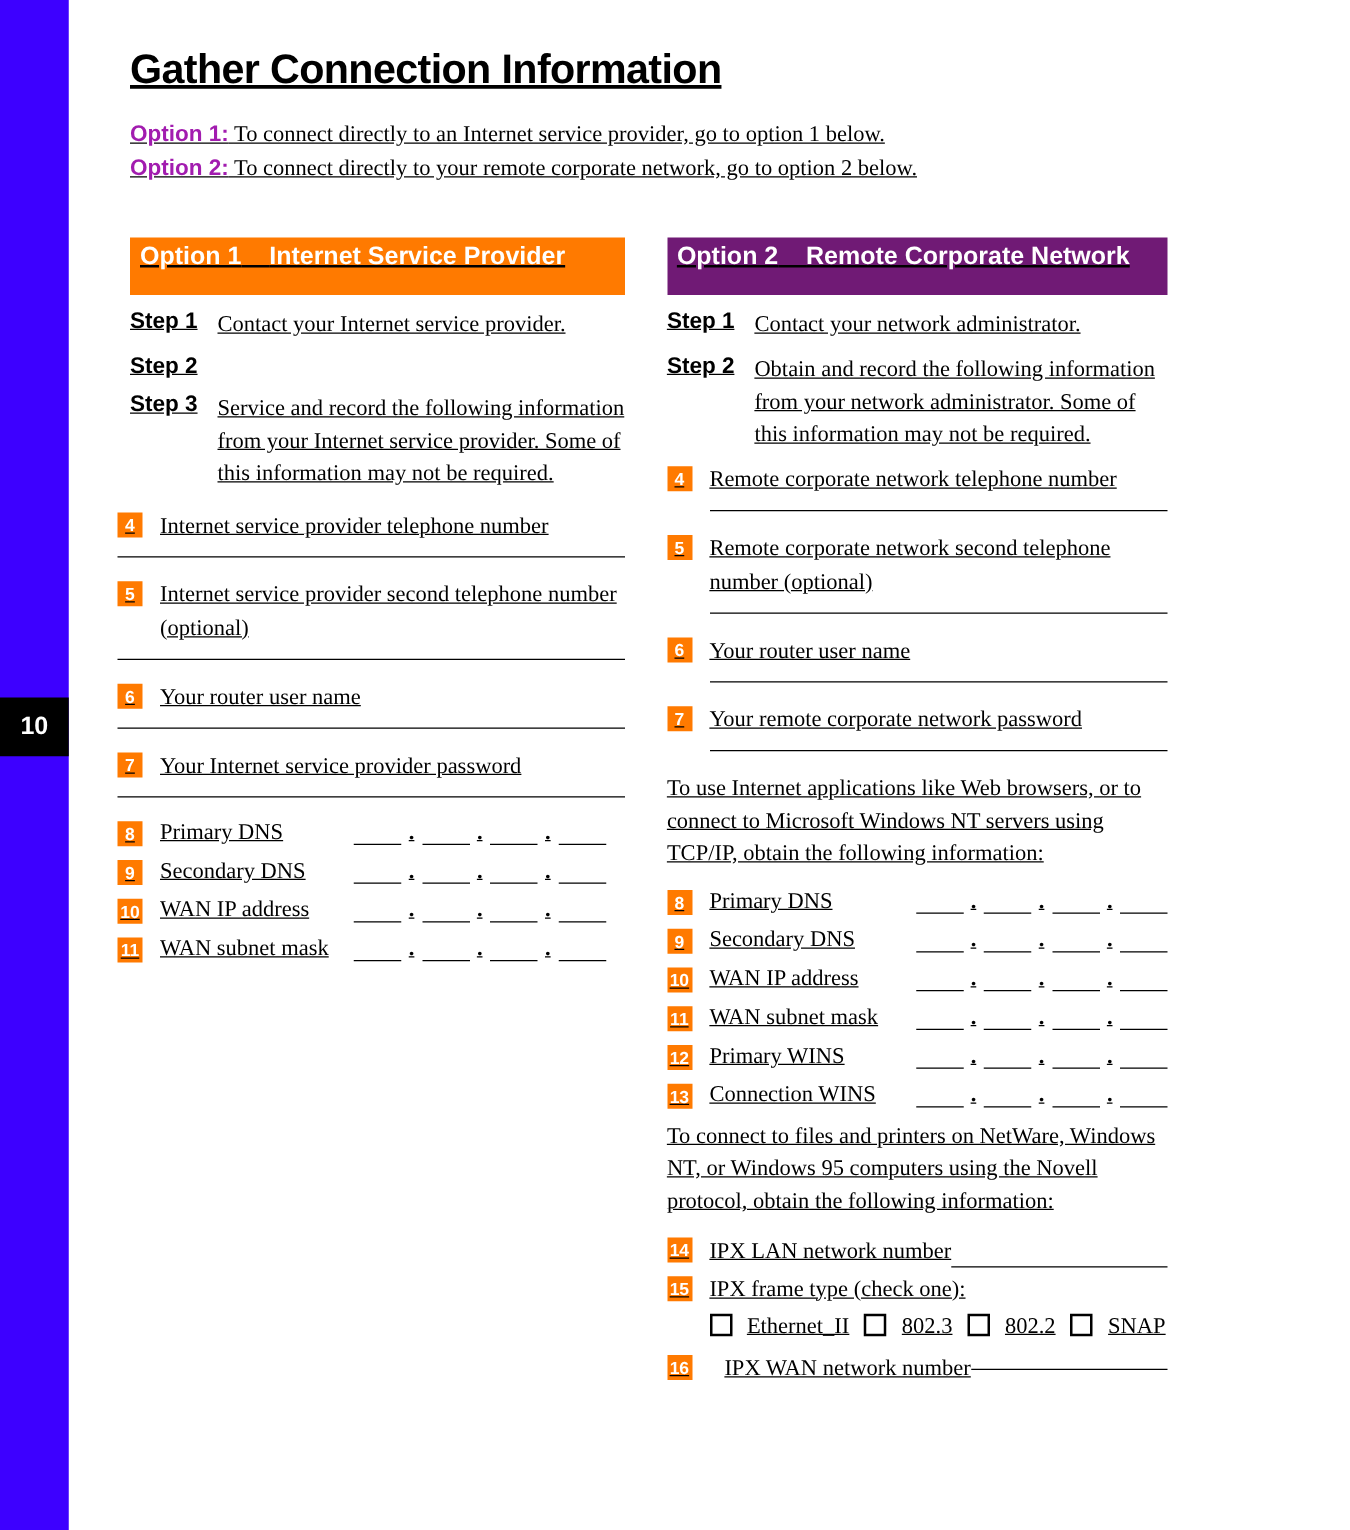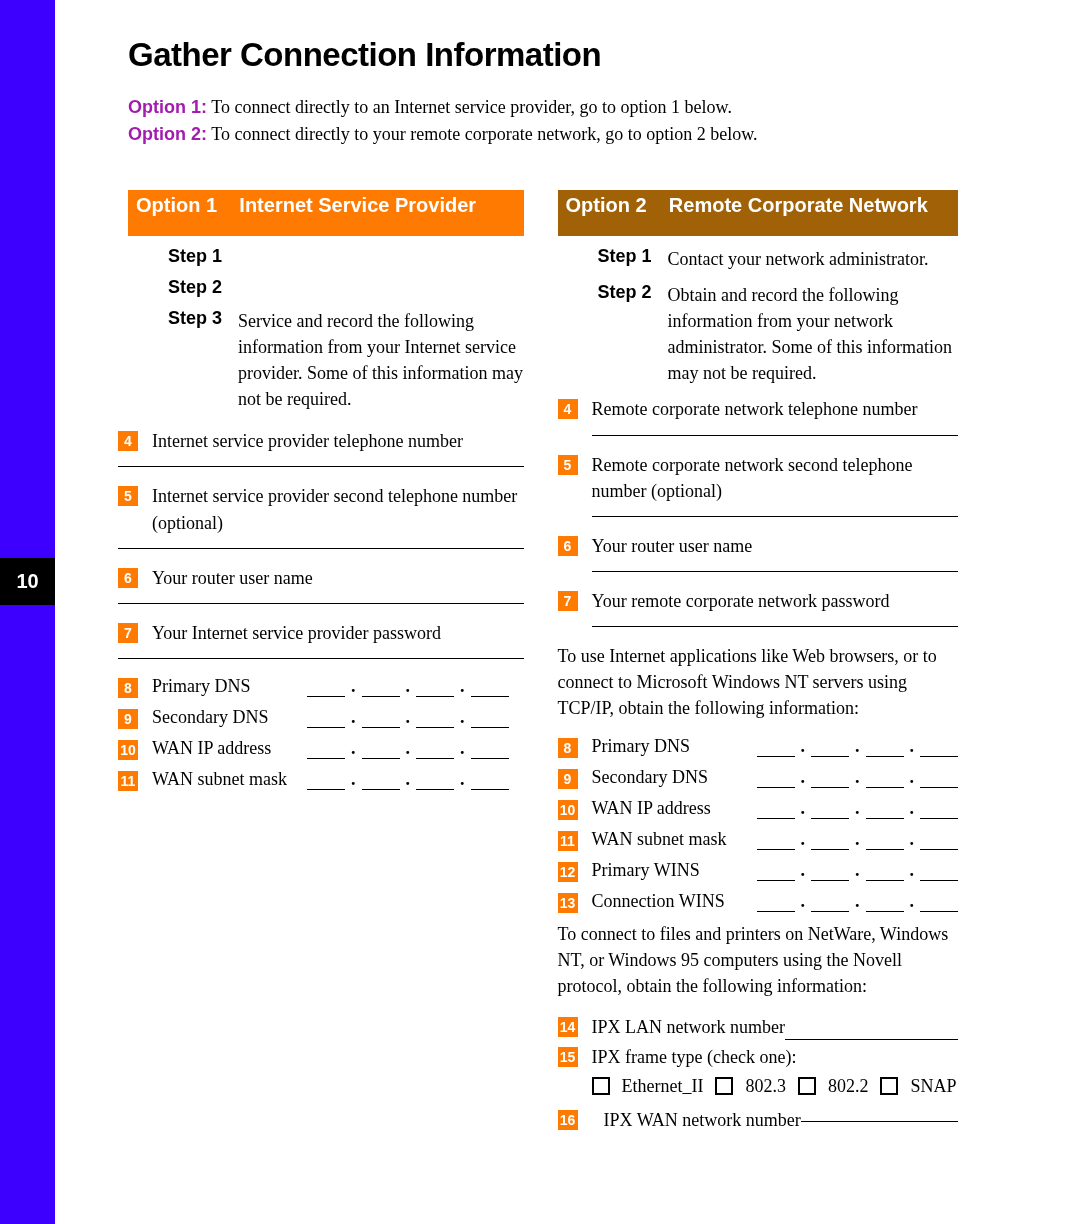--- a/index.html
+++ b/index.html
@@ -28,23 +28,24 @@
     background: #000;
     color: #fff;
     font-family: Arial, Helvetica, sans-serif;
     font-weight: bold;
     text-align: center;
     font-size: 20px;
     padding: 12px 0;
   }
   .content {
     position: absolute;
-    left: 128px;
+    left: 104px;
     top: 36px;
     width: 830px;
+    text-decoration: underline;
   }
   h1 {
     font-family: Arial, Helvetica, sans-serif;
     font-weight: 800;
     font-size: 33px;
     letter-spacing: -0.5px;
     margin: 0 0 20px 0;
   }
   .intro-line .opt-label {
     font-family: Arial, Helvetica, sans-serif;
@@ -65,31 +66,30 @@
   }
   .col-header {
     font-family: Arial, Helvetica, sans-serif;
     font-weight: bold;
     font-size: 20px;
     color: #fff;
     padding: 4px 8px 19px 8px;
     margin-bottom: 10px;
   }
   .hdr-orange { background: #ff7a00; }
-  .hdr-blue   { background: #a16207; }
+  .hdr-blue   { background: #701a75; }
   .step-row {
     display: flex;
     margin-bottom: 10px;
   }
   .step-row .step-label {
     font-family: Arial, Helvetica, sans-serif;
     font-weight: bold;
     width: 70px;
     flex-shrink: 0;
-    margin-left: 40px;
   }
   .step-row .step-text {
     flex: 1;
     line-height: 1.45;
   }
   .num-row {
     display: flex;
     align-items: flex-start;
     margin-bottom: 4px;
   }
@@ -191,20 +191,21 @@
 
     <div class="col col1">
 
       <div class="col-header hdr-orange">
         <span>Option 1</span>&nbsp;&nbsp;&nbsp;
         <span>Internet Service Provider</span>
       </div>
 
       <div class="step-row">
         <div class="step-label">Step 1</div>
+        <div class="step-text">Contact your Internet service provider.</div>
       </div>
       <div class="step-row">
         <div class="step-label">Step 2</div>
       </div>
       <div class="step-row">
         <div class="step-label">Step 3</div>
         <div class="step-text">Service and record the following information from your Internet service provider. Some of this information may not be required.</div>
       </div>
 
       <div class="spacer6"></div>

